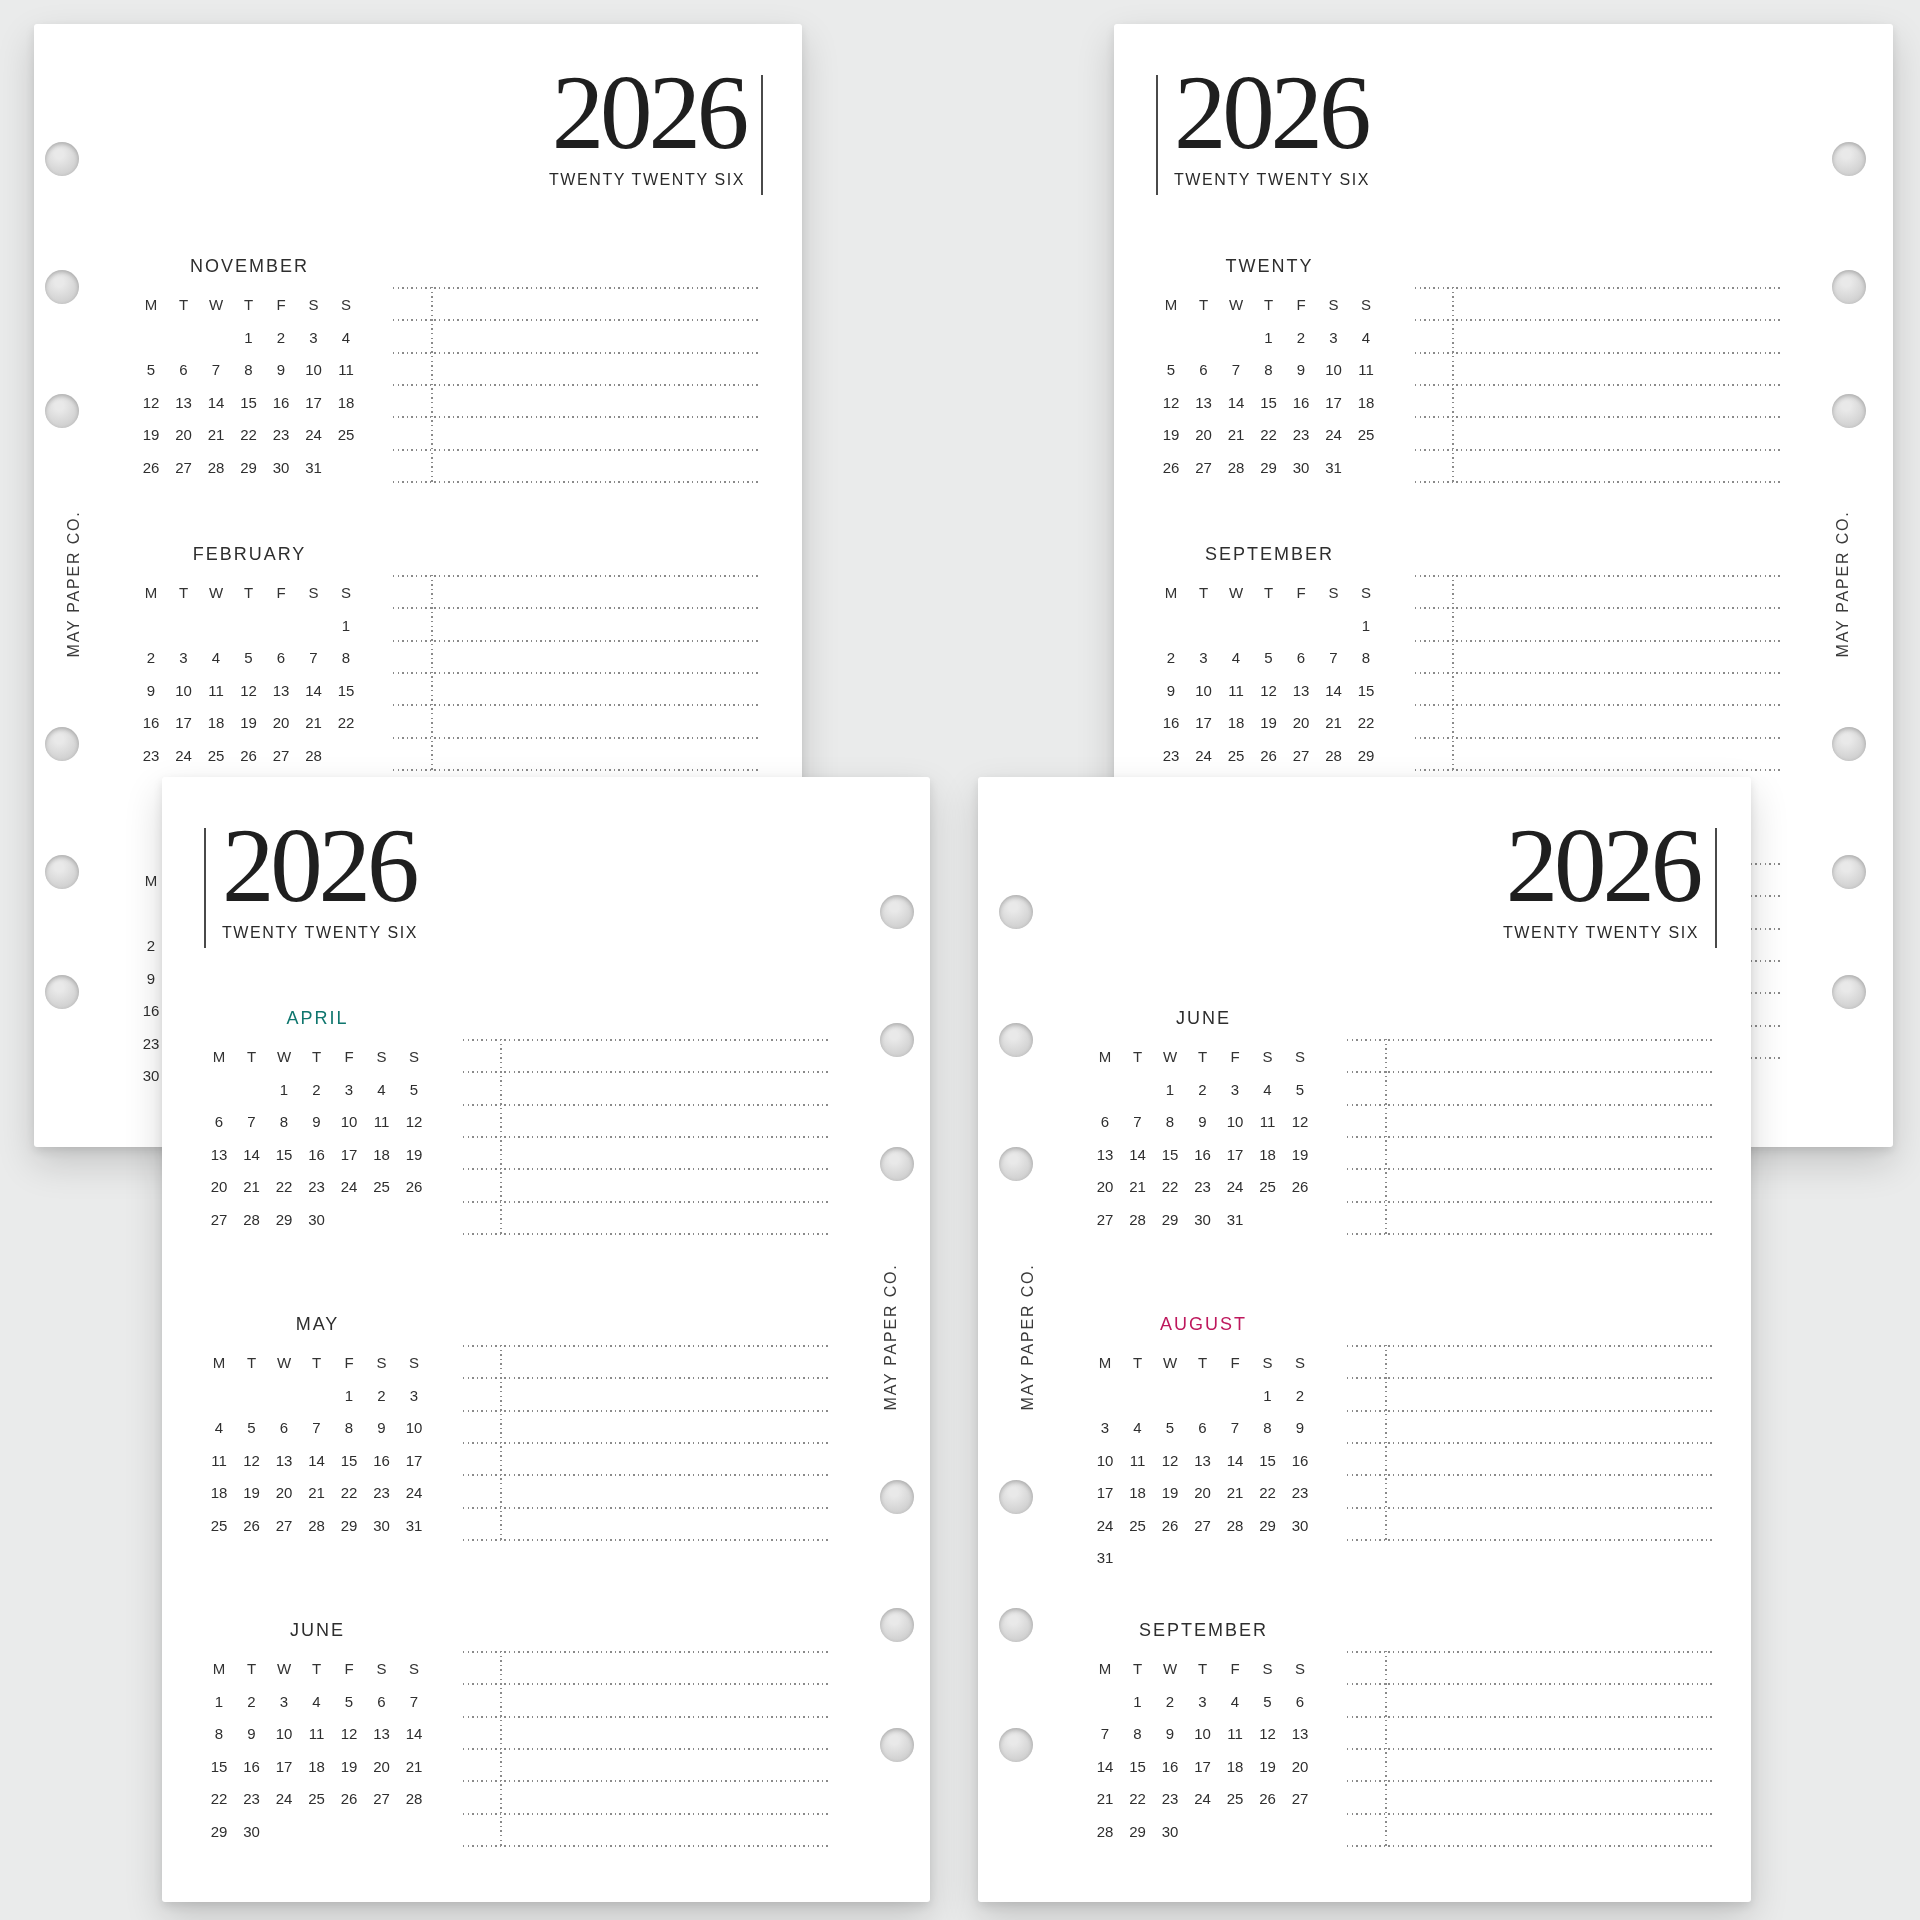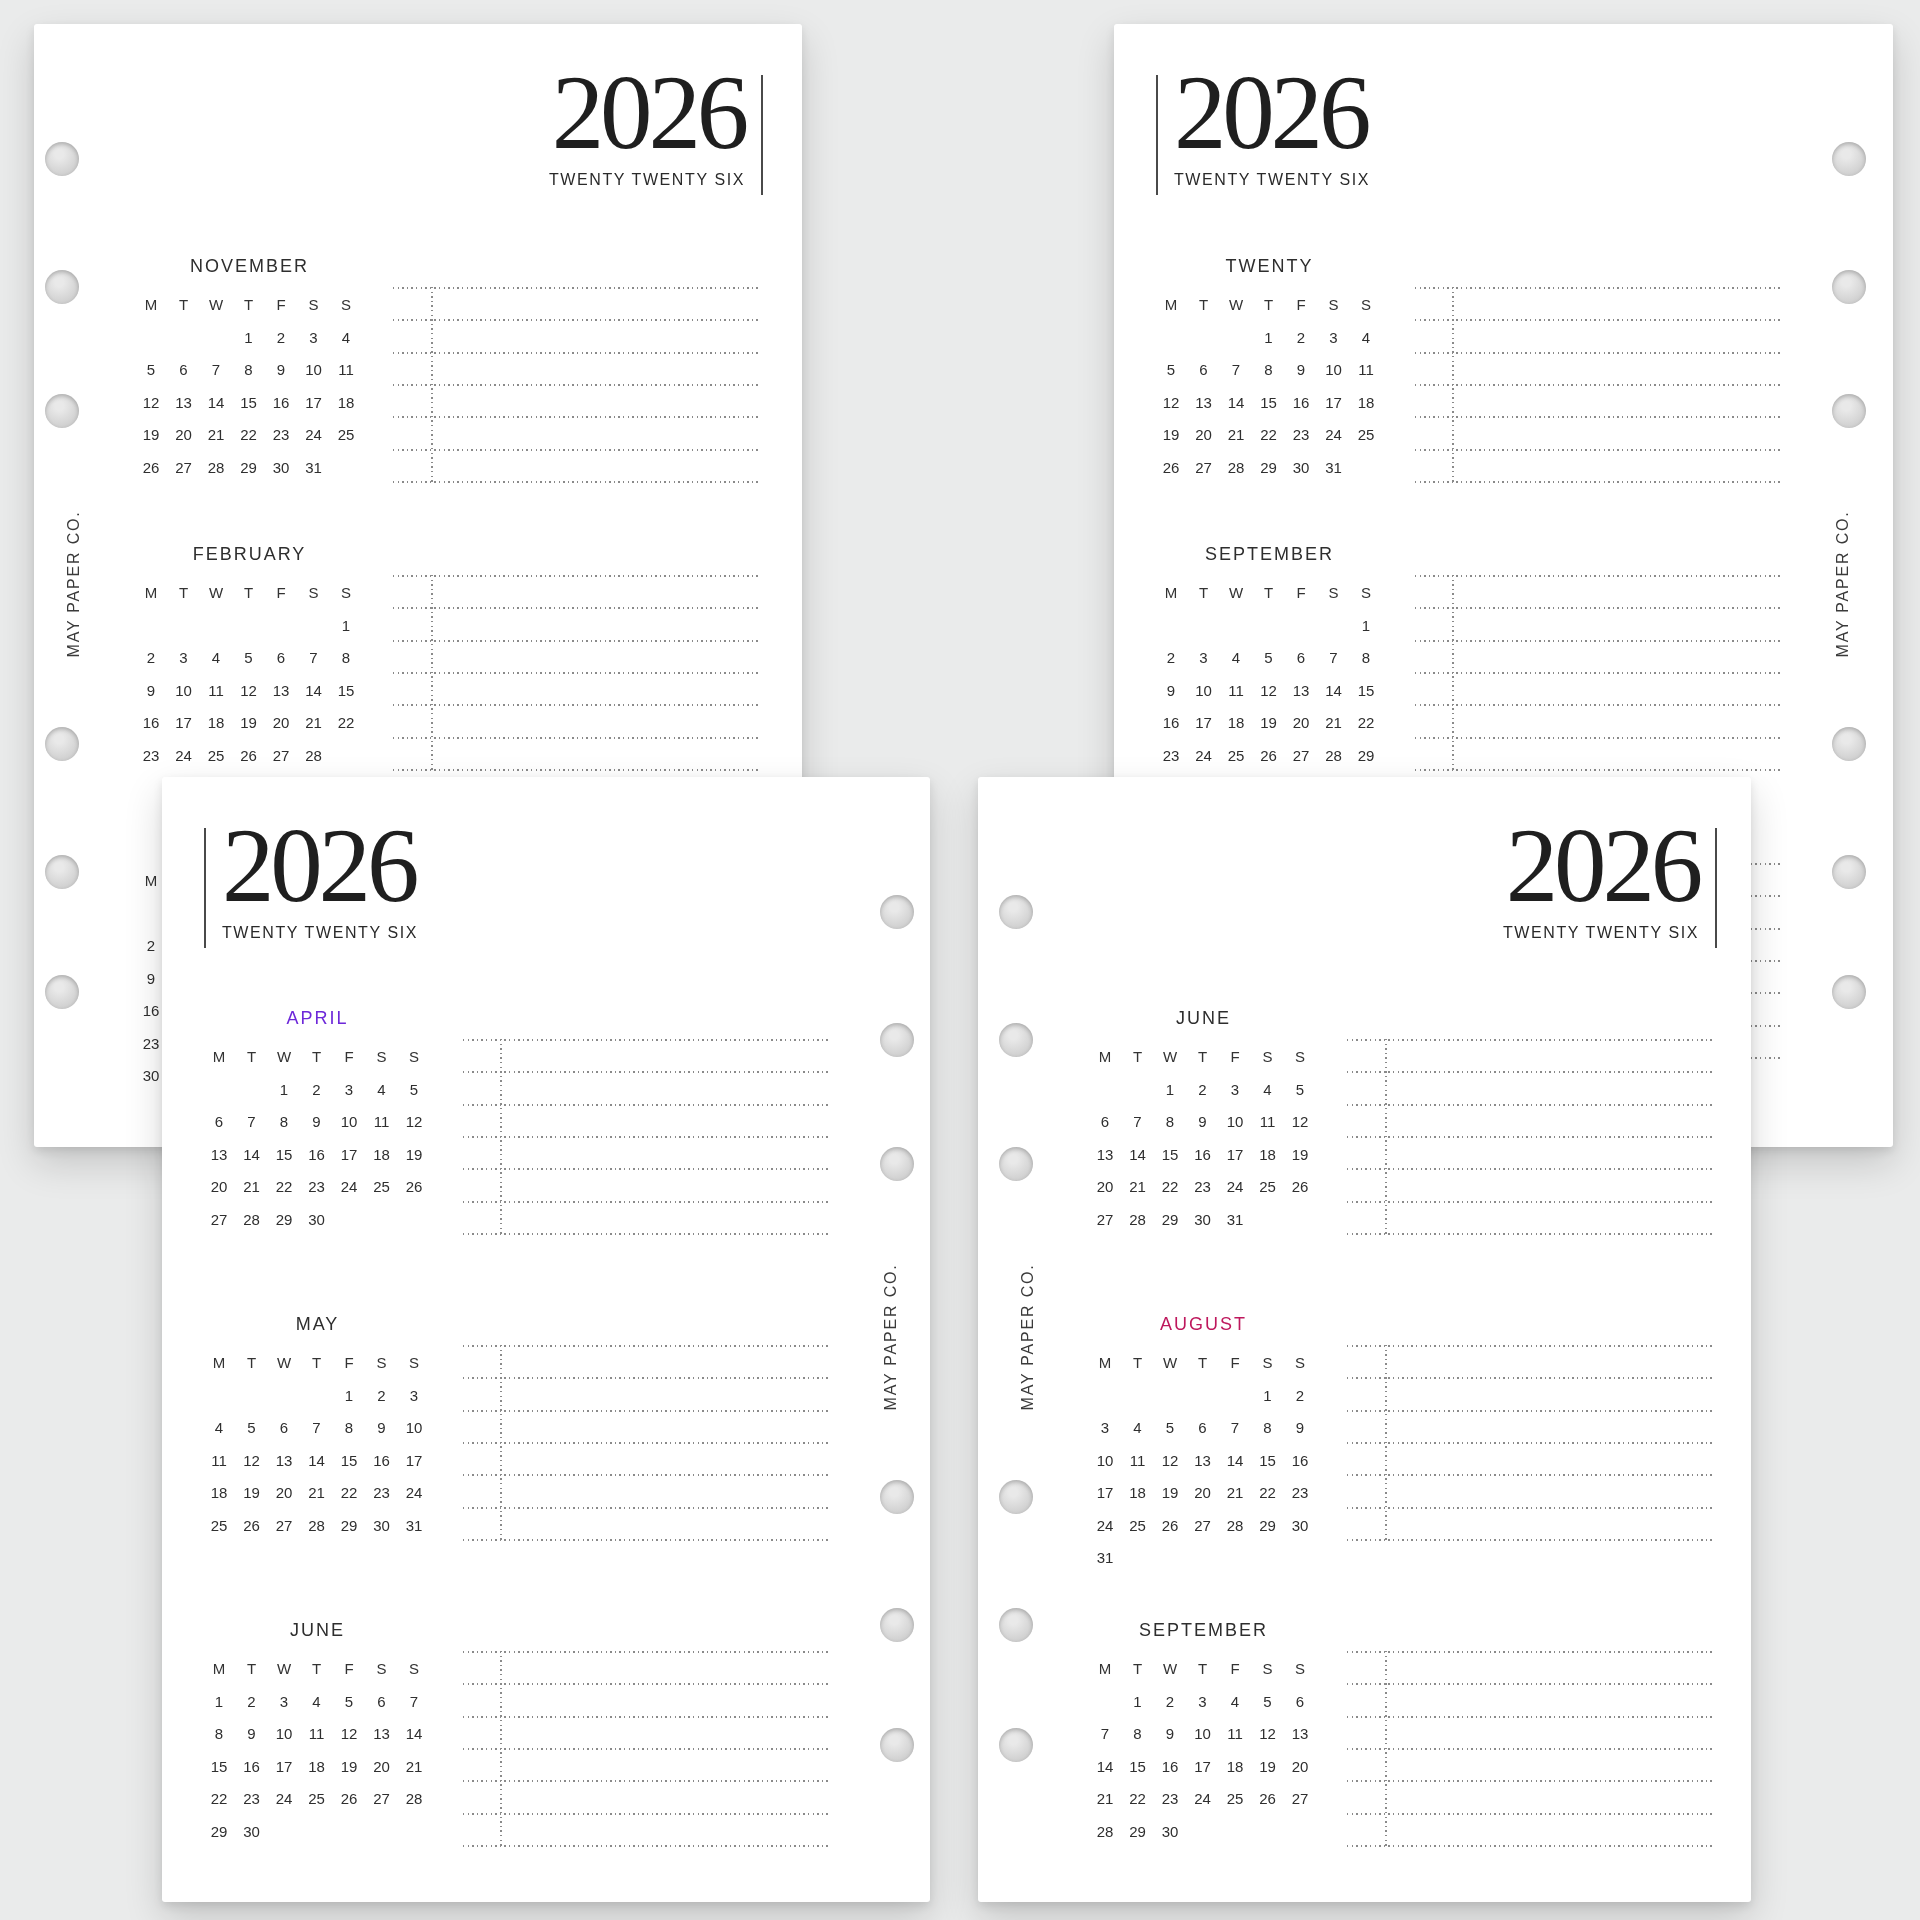--- a/index.html
+++ b/index.html
@@ -467,21 +467,21 @@
       <div class="year-title" style="top: 36px; color: rgb(31, 31, 31); left: 60px;">2026</div>
       <div class="year-subtitle" style="top: 148px; left: 60px;">TWENTY TWENTY SIX</div>
       <div class="hole" style="left: 718px; top: 118px;"></div>
       <div class="hole" style="left: 718px; top: 246px;"></div>
       <div class="hole" style="left: 718px; top: 370px;"></div>
       <div class="hole" style="left: 718px; top: 703px;"></div>
       <div class="hole" style="left: 718px; top: 831px;"></div>
       <div class="hole" style="left: 718px; top: 951px;"></div>
       <div class="brand" style="left: 729px; top: 560px;">MAY PAPER CO.</div>
       <div style="left: 0px; top: 0px; width: 768px; height: 0px;">
-        <div class="month-label" style="left: 154.5px; top: 241px; color: #6d28d9;">APRIL</div>
+        <div class="month-label" style="left: 154.5px; top: 241px; color: #0f766e;">APRIL</div>
         <div class="week-row weekday-row" style="left: 40.75px; top: 269px; width: 227.5px;">
           <span>M</span>
           <span>T</span>
           <span>W</span>
           <span>T</span>
           <span>F</span>
           <span>S</span>
           <span>S</span>
         </div>
         <div class="week-row" style="left: 40.75px; top: 302px; width: 227.5px;">

